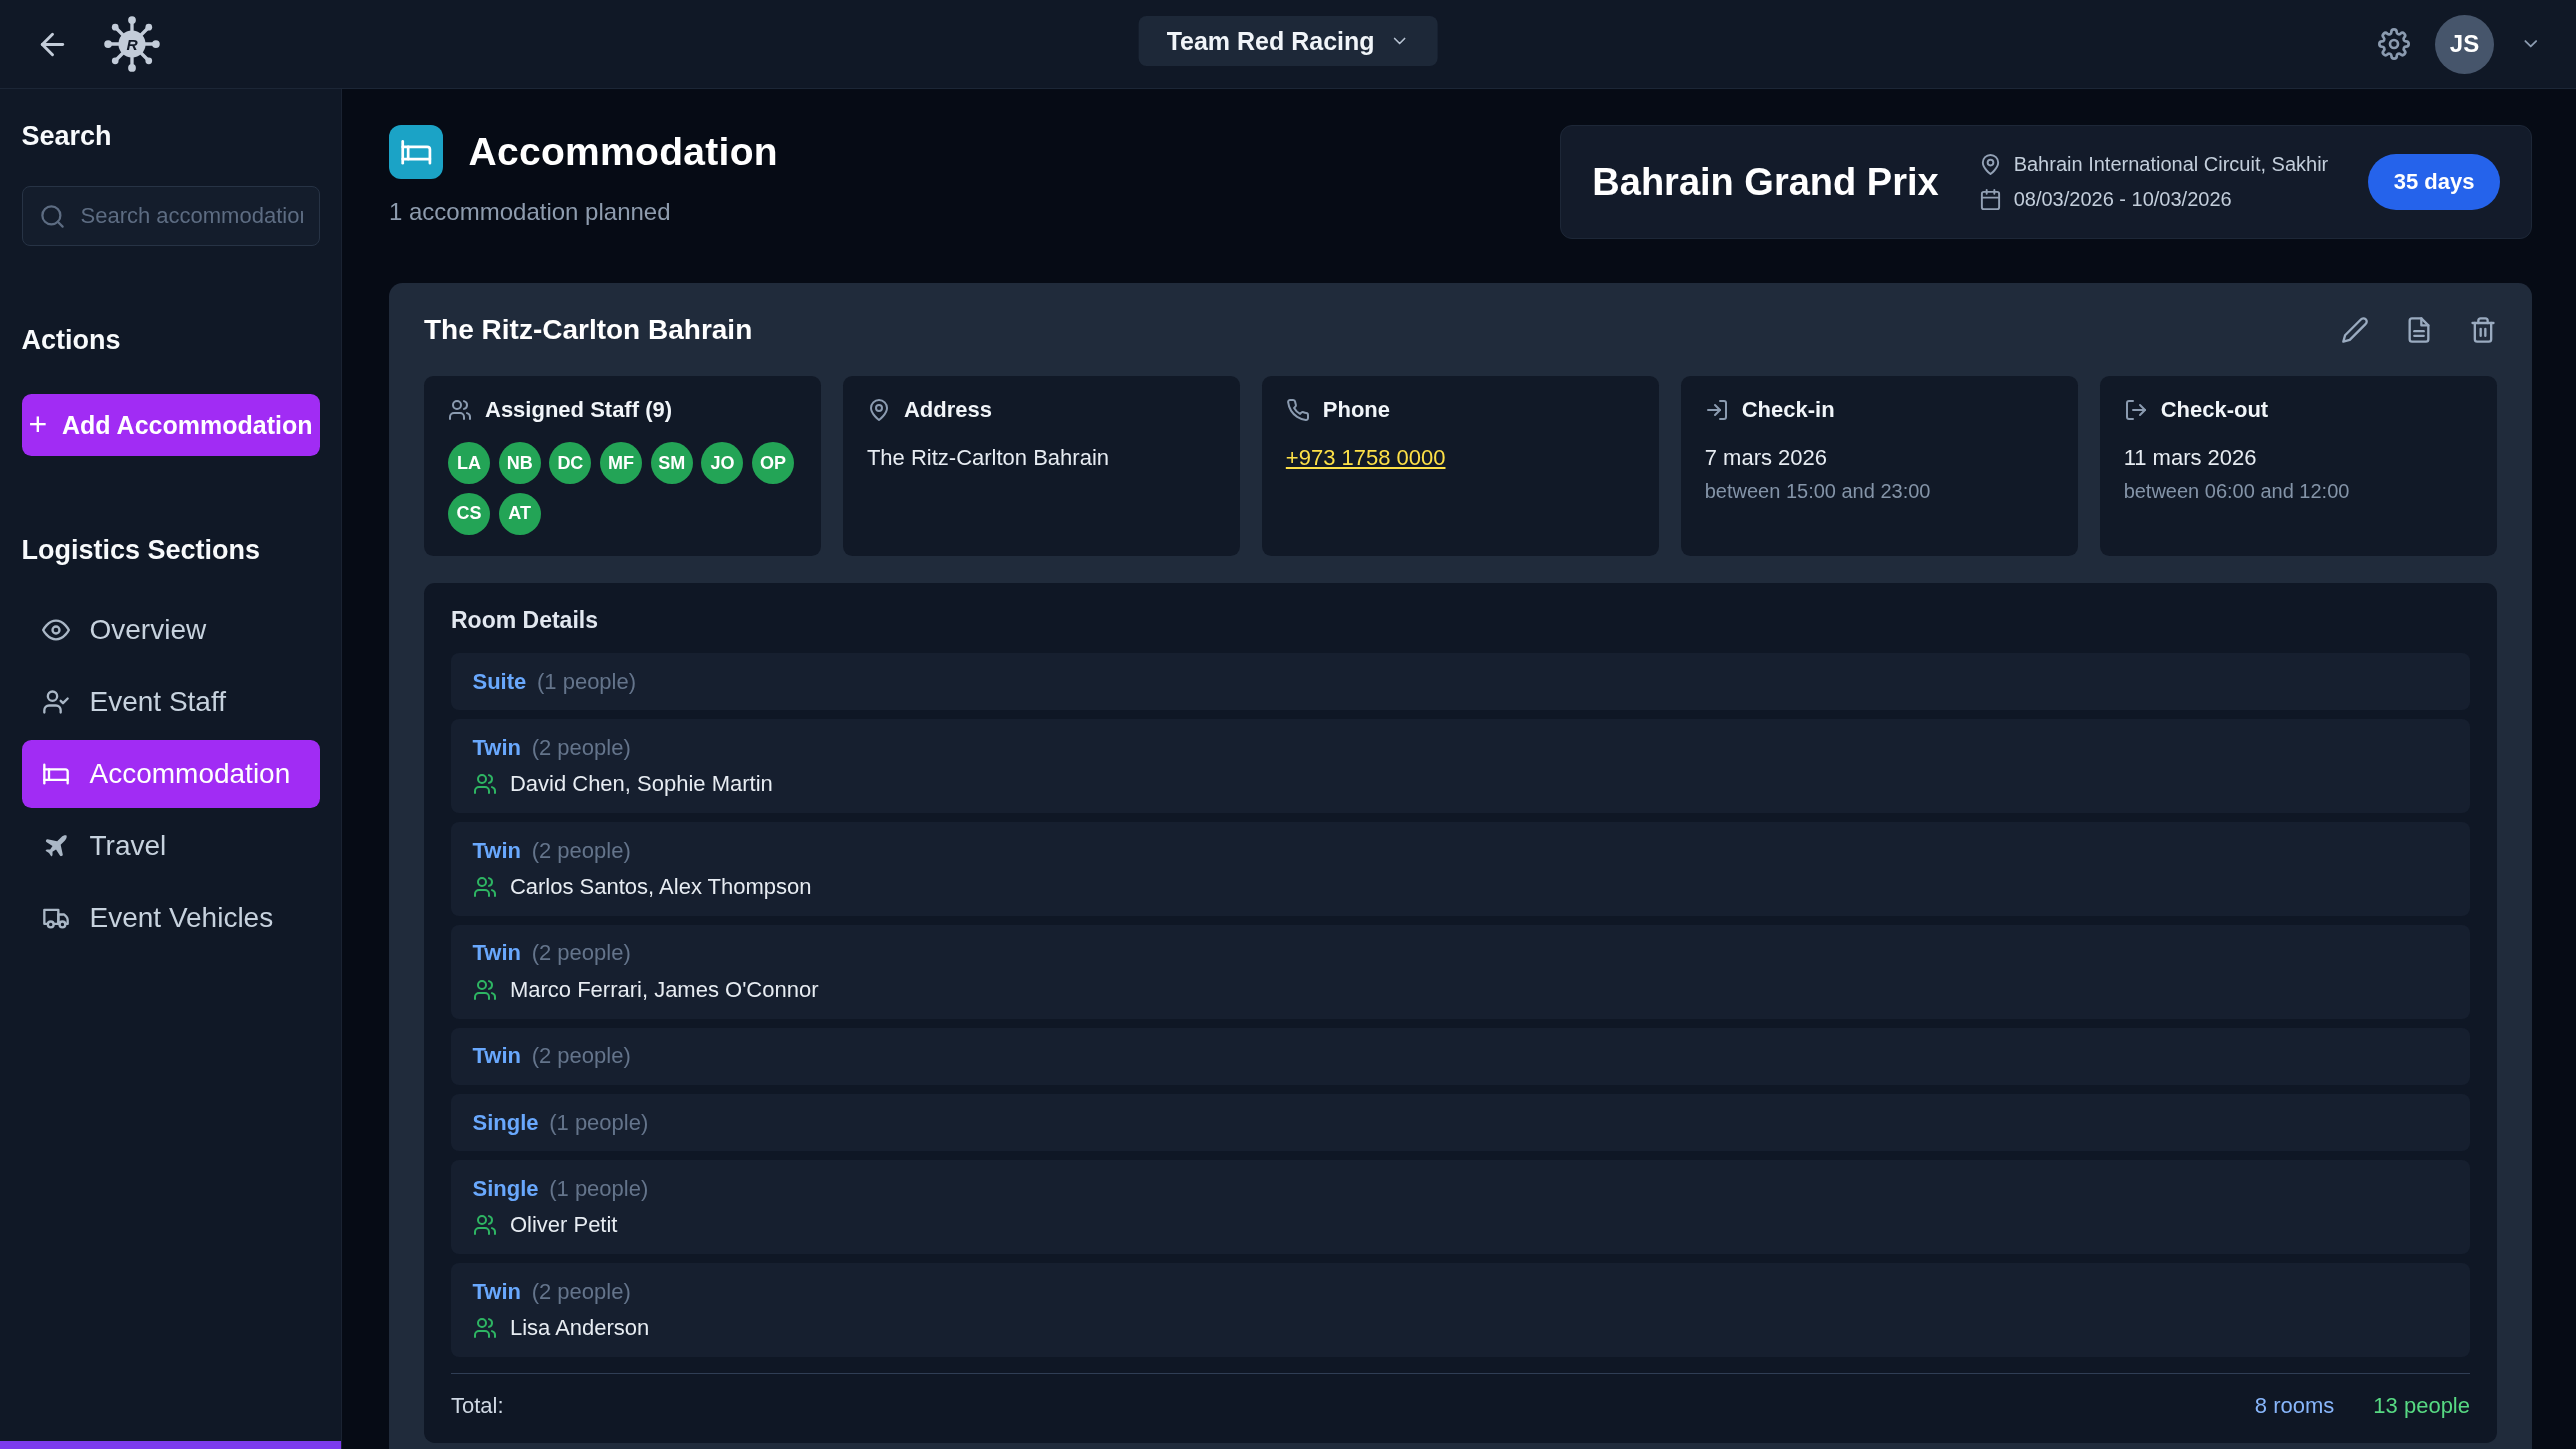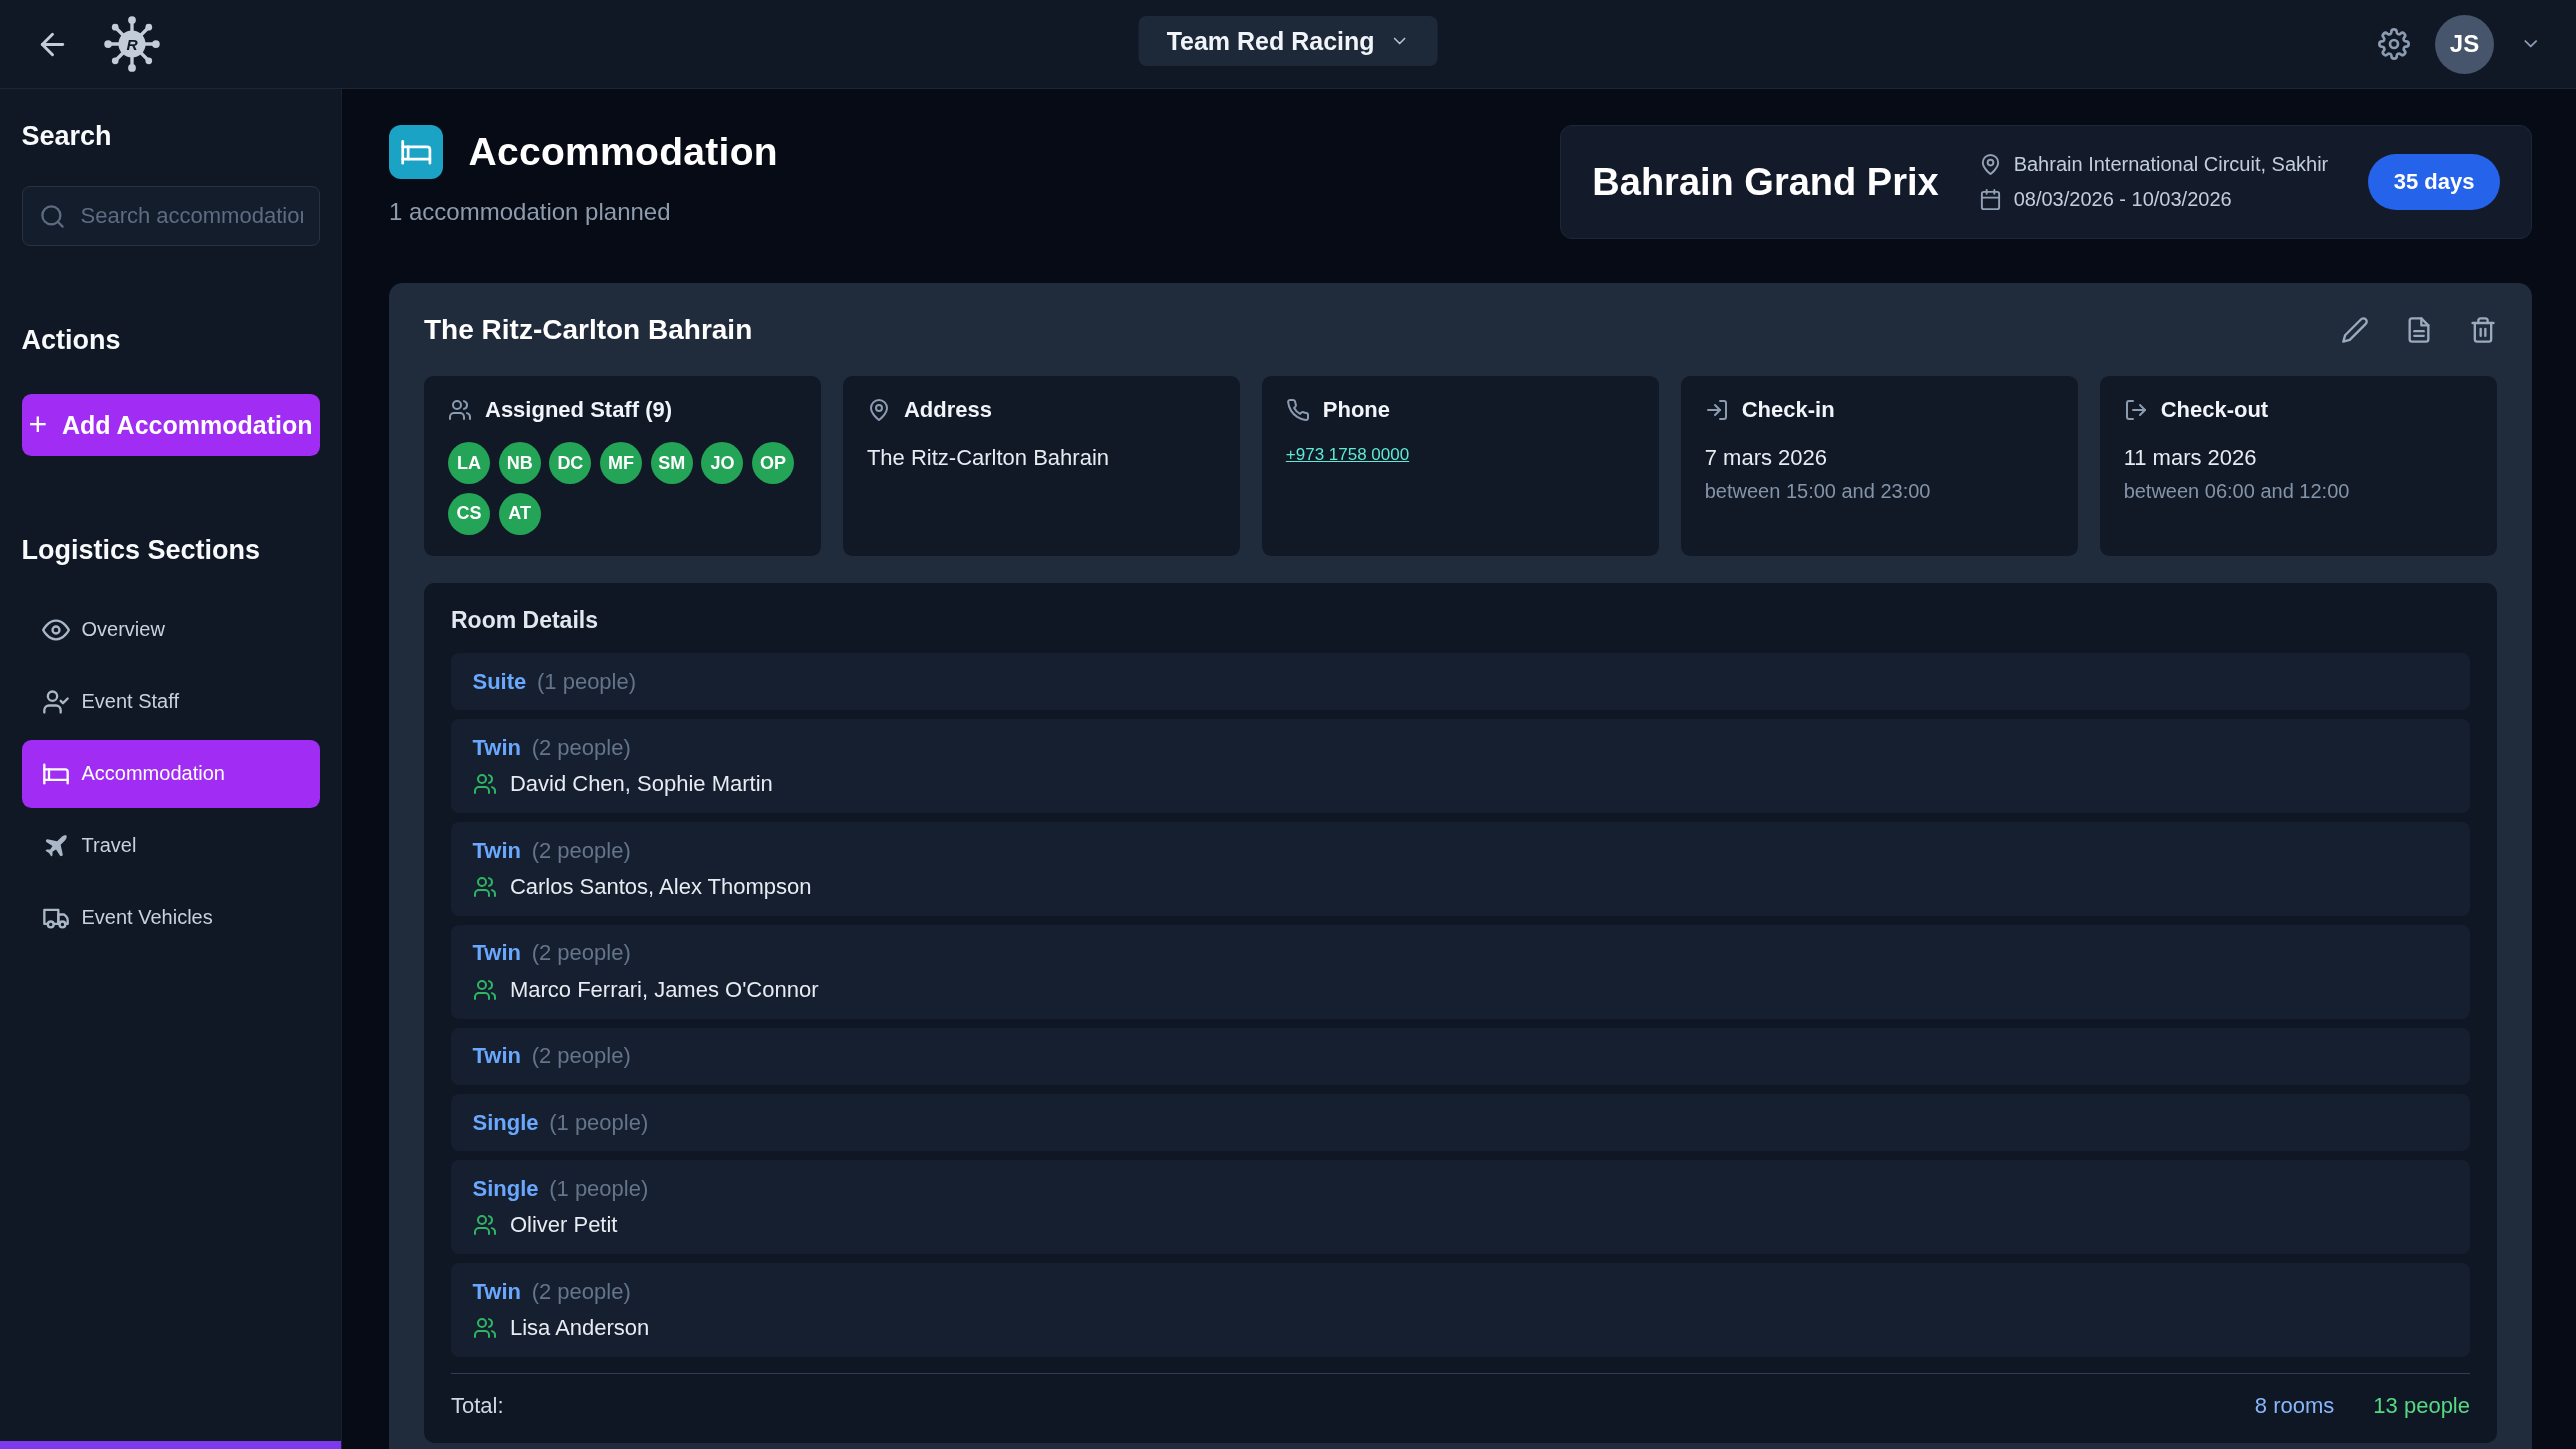--- a/index.html
+++ b/index.html
@@ -37,21 +37,21 @@
     font-family:"Liberation Sans", sans-serif; }
   .search-input::placeholder { color:#5d6c82; }
   .h-actions { margin-top:79px; }
   .add-btn { margin-top:38px; height:62px; border-radius:9.4px; background:#a12cf4; border:none;
     color:#fff; font-size:25px; font-weight:600; display:flex; align-items:center; justify-content:center;
     gap:14.8px; width:100%; cursor:pointer; font-family:"Liberation Sans", sans-serif; }
   .add-btn .plus { font-size:32px; font-weight:400; line-height:1; margin-top:-2.7px; }
   .h-sections { margin-top:79px; }
   .nav { margin-top:29.5px; display:flex; flex-direction:column; gap:4px; }
   .nav-item { height:68px; border-radius:9.4px; padding:0 20px; display:flex; align-items:center;
-    gap:12px; color:#c7d2de; font-size:20px; cursor:pointer; }
+    gap:20px; color:#c7d2de; font-size:28px; cursor:pointer; }
   .nav-item .i { width:28px; height:28px; color:#aab7c6; }
   .nav-item.active { background:#a12cf4; color:#ffffff; }
   .nav-item.active .i { color:#ffffff; }
   .side-strip { margin:auto -21.5px 0; height:8px; background:#7c3aed; }
 
   .main { flex:1; padding:36px 44px 0 47px; overflow:hidden; }
   .main-header { display:flex; justify-content:space-between; align-items:flex-start; }
   .title-row { display:flex; align-items:center; gap:25.5px; }
   .app-icon { width:54px; height:54px; border-radius:12px; background:#1ba3c6; color:#fff; }
   .app-icon .i { width:100%; height:100%; padding:10.7px; }
@@ -72,21 +72,21 @@
   .hotel-head { display:flex; align-items:center; justify-content:space-between; }
   .hotel-name { font-size:28px; font-weight:bold; color:#ffffff; }
   .hotel-actions { display:flex; align-items:center; gap:36px; }
   .hotel-actions .i { width:28px; height:28px; color:#9aabc0; cursor:pointer; }
 
   .info-row { margin-top:29.5px; display:flex; gap:21.5px; }
   .info-card { flex:1; background:#111927; border-radius:9.4px; padding:21.5px 24px; min-height:142px; }
   .info-title { display:flex; align-items:center; gap:13px; font-size:22px; font-weight:bold; color:#f1f5f9; }
   .info-title .i { width:24px; height:24px; color:#8b9bb0; }
   .info-value { margin-top:21.5px; font-size:22px; color:#e7ecf2; }
-  .phone-link { margin-top:21.5px; font-size:17px; color:#5eead4; text-decoration:underline; display:inline-block; }
+  .phone-link { margin-top:21.5px; font-size:22px; color:#fde047; text-decoration:underline; display:inline-block; }
   .muted { margin-top:9.4px; font-size:20px; color:#8494a8; }
   .avatars { margin-top:19px; display:flex; flex-wrap:wrap; gap:8.7px; max-width:376px; }
   .av { width:42px; height:42px; border-radius:50%; background:#23a456; color:#fff;
     display:flex; align-items:center; justify-content:center; font-size:18px; font-weight:bold; }
 
   .room-panel { margin-top:27px; background:#0f1725; border-radius:10.7px; padding:24px 27px 20px; }
   .room-heading { font-size:23px; font-weight:600; color:#e2e8f0; margin-bottom:19px; }
   .room-row { background:#161f2f; border-radius:8px; padding:15.4px 21.5px; margin-bottom:9.4px; }
   .room-line1 { font-size:22px; display:flex; align-items:baseline; gap:10.7px; }
   .room-type { color:#69a8fd; font-weight:bold; }

